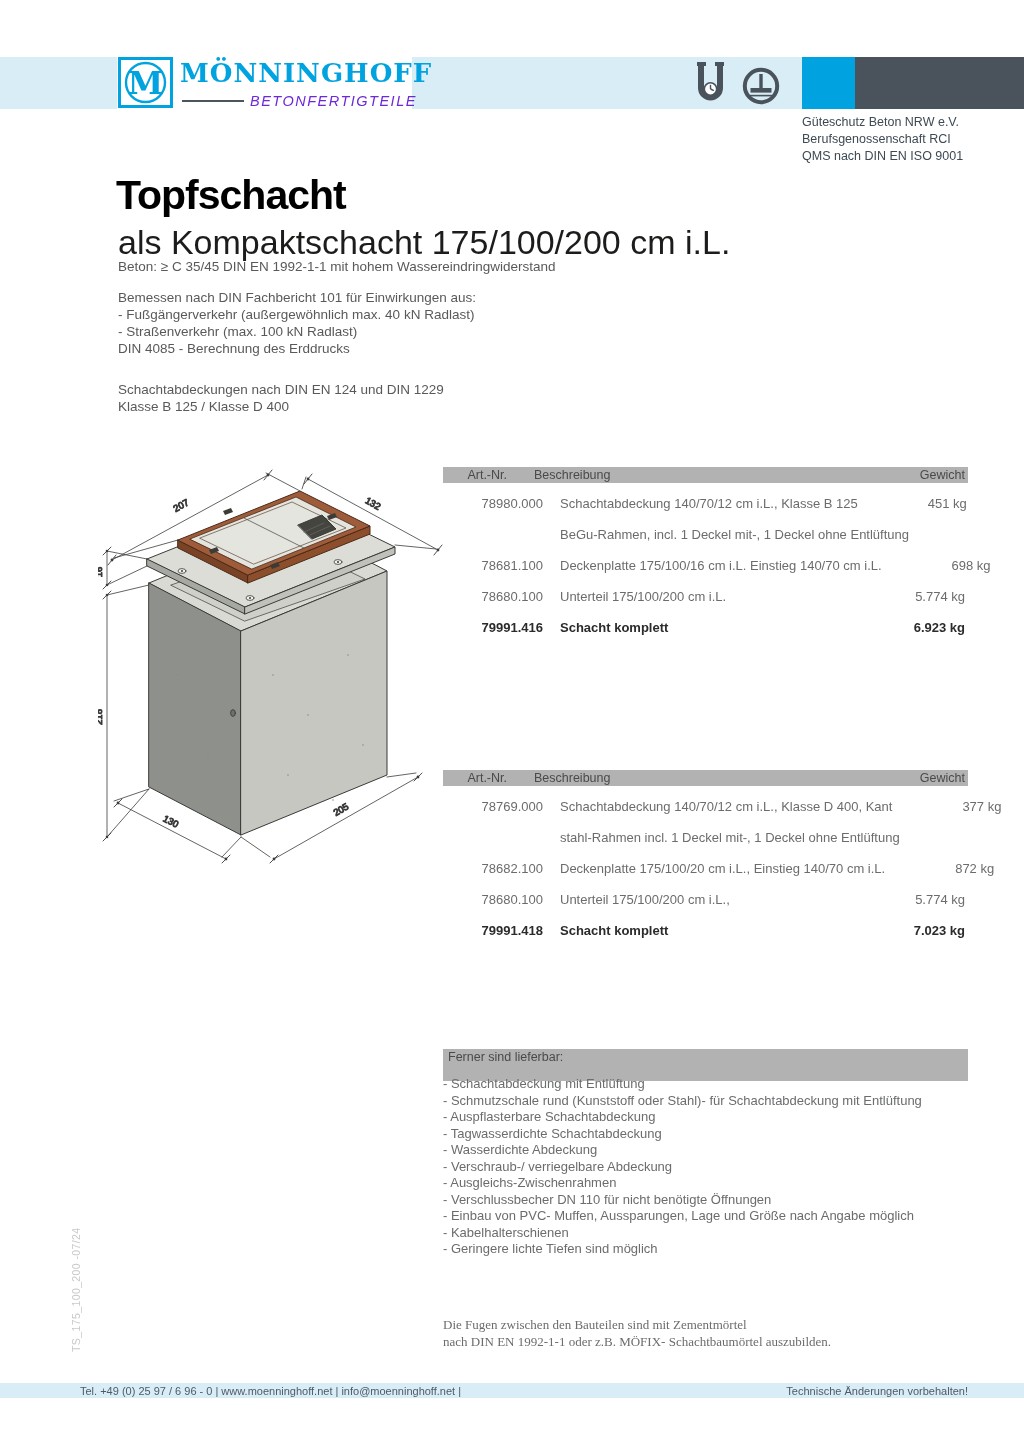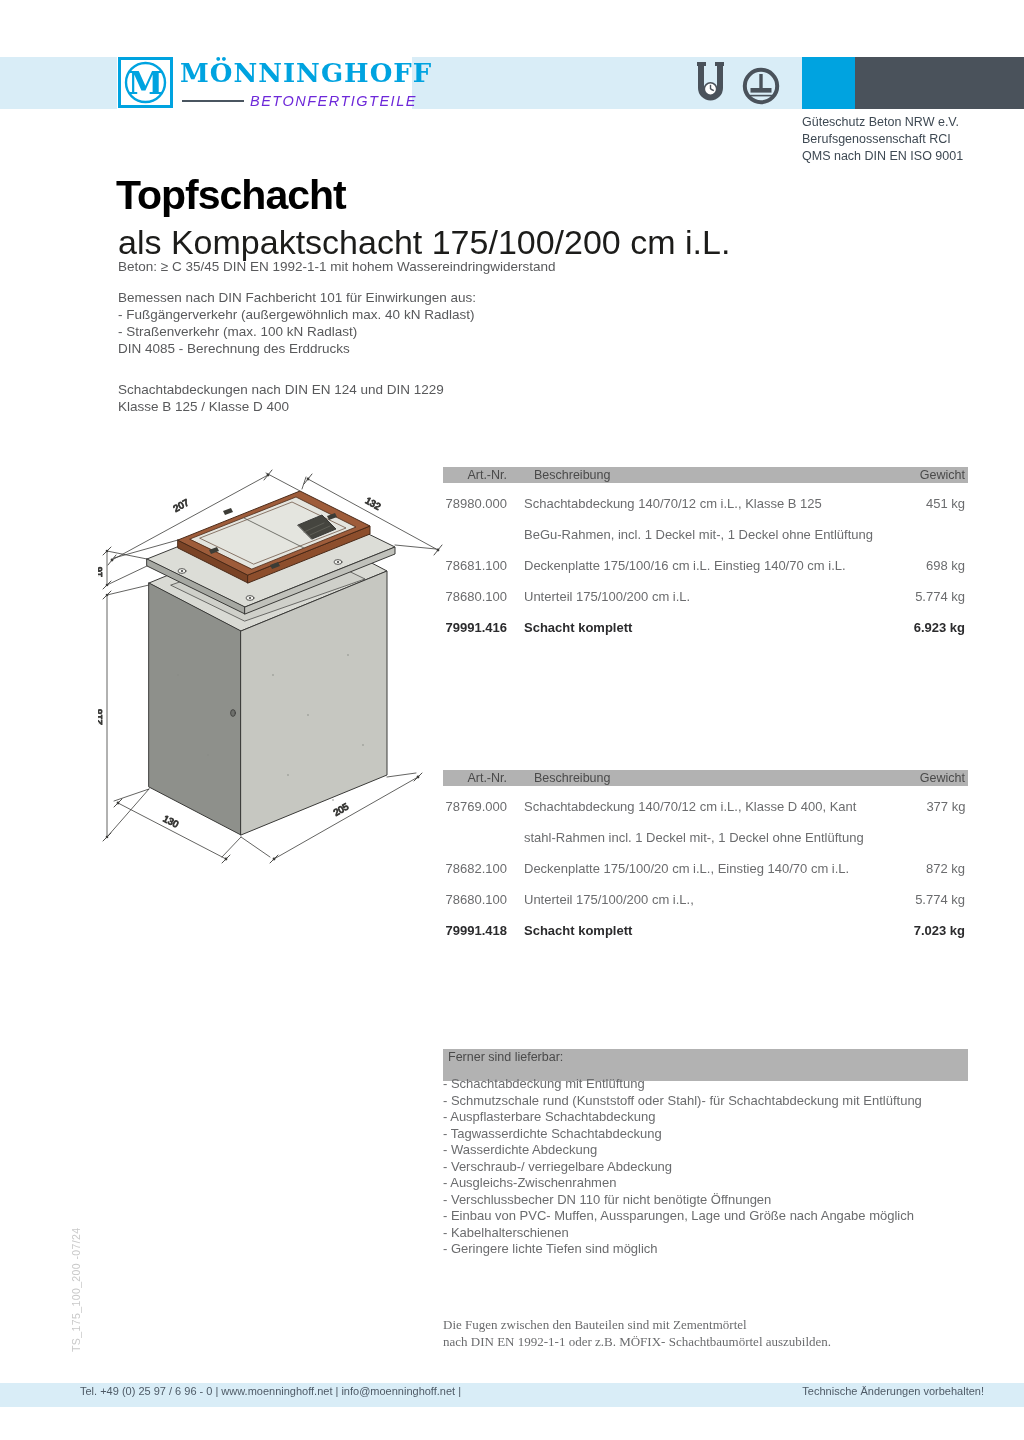--- a/index.html
+++ b/index.html
@@ -30,43 +30,43 @@
   .para{position:absolute;left:118px;font-size:13.5px;line-height:17px;color:#58595b;white-space:nowrap;}
   .para1{top:289px;} .para2{top:381px;}
 
   
   .table{position:absolute;left:443px;width:525px;}
   .t1{top:467px;} .t2{top:770px;}
   .thead{display:grid;grid-template-columns:62px 1fr 92px;column-gap:27px;height:16px;
          align-items:center;background:#b2b2b2;font-size:12.5px;color:#4a4a4a;
          padding:0 3px 0 2px;box-sizing:border-box;}
   .trow{display:grid;grid-template-columns:62px 1fr 92px;column-gap:17px;margin-top:17px;
-        font-size:13px;line-height:14px;color:#6b6c6e;padding:0 3px 0 2px;box-sizing:border-box;}
+        font-size:13px;line-height:14px;color:#6b6c6e;padding:0 3px 0 2px;box-sizing:border-box;margin-left:36px;}
   .trow:nth-of-type(2){margin-top:14px;}
   .c-art{text-align:right;white-space:nowrap;}
   .c-desc{text-align:left;white-space:nowrap;}
   .c-wt{text-align:right;white-space:nowrap;}
   .trow.total{font-weight:bold;color:#2b2b2d;}
 
   .section-bar{position:absolute;left:443px;width:525px;height:32px;background:#b2b2b2;
                color:#4a4a4a;font-size:12.5px;line-height:16px;padding-left:5px;box-sizing:border-box;}
   .bar-avail{top:1049px;} .bar-install{top:1283px;}
   .avail-list{position:absolute;left:443px;top:1076px;margin:0;padding:0;list-style:none;
               font-size:13px;line-height:16.5px;color:#6b6c6e;}
   .install-text{position:absolute;left:443px;top:1316px;font-size:13px;line-height:17px;color:#6b6c6e;font-family:Liberation Serif, serif;}
 
   .drawing{position:absolute;left:98px;top:455px;width:345px;height:420px;}
 
   .doc-id{position:absolute;left:70px;top:1352px;transform:rotate(-90deg);transform-origin:0 0;
           font-size:10.5px;letter-spacing:0.4px;color:#c9c9c9;white-space:nowrap;}
 
-  .footer{position:absolute;left:0;top:1383px;width:1024px;height:24px;background:#d9edf7;
+  .footer{position:absolute;left:0;top:1383px;width:1024px;height:15px;background:#d9edf7;
           font-size:11px;line-height:16px;color:#4e5a66;}
   .footer .contact{position:absolute;left:80px;white-space:nowrap;}
-  .footer .notice{position:absolute;right:40px;white-space:nowrap;}
+  .footer .notice{position:absolute;right:56px;white-space:nowrap;}
 </style>
 </head>
 <body>
 
 <div class="page">
 
   <div class="band">
     <svg class="icon1" width="27" height="43" viewBox="0 0 27 43">
       <path d="M4 2 v24 a9.5 9.5 0 0 0 19 0 V2" fill="none" stroke="#4a525b" stroke-width="6"></path>
       <rect x="0" y="0" width="9" height="4" fill="#4a525b"></rect>

